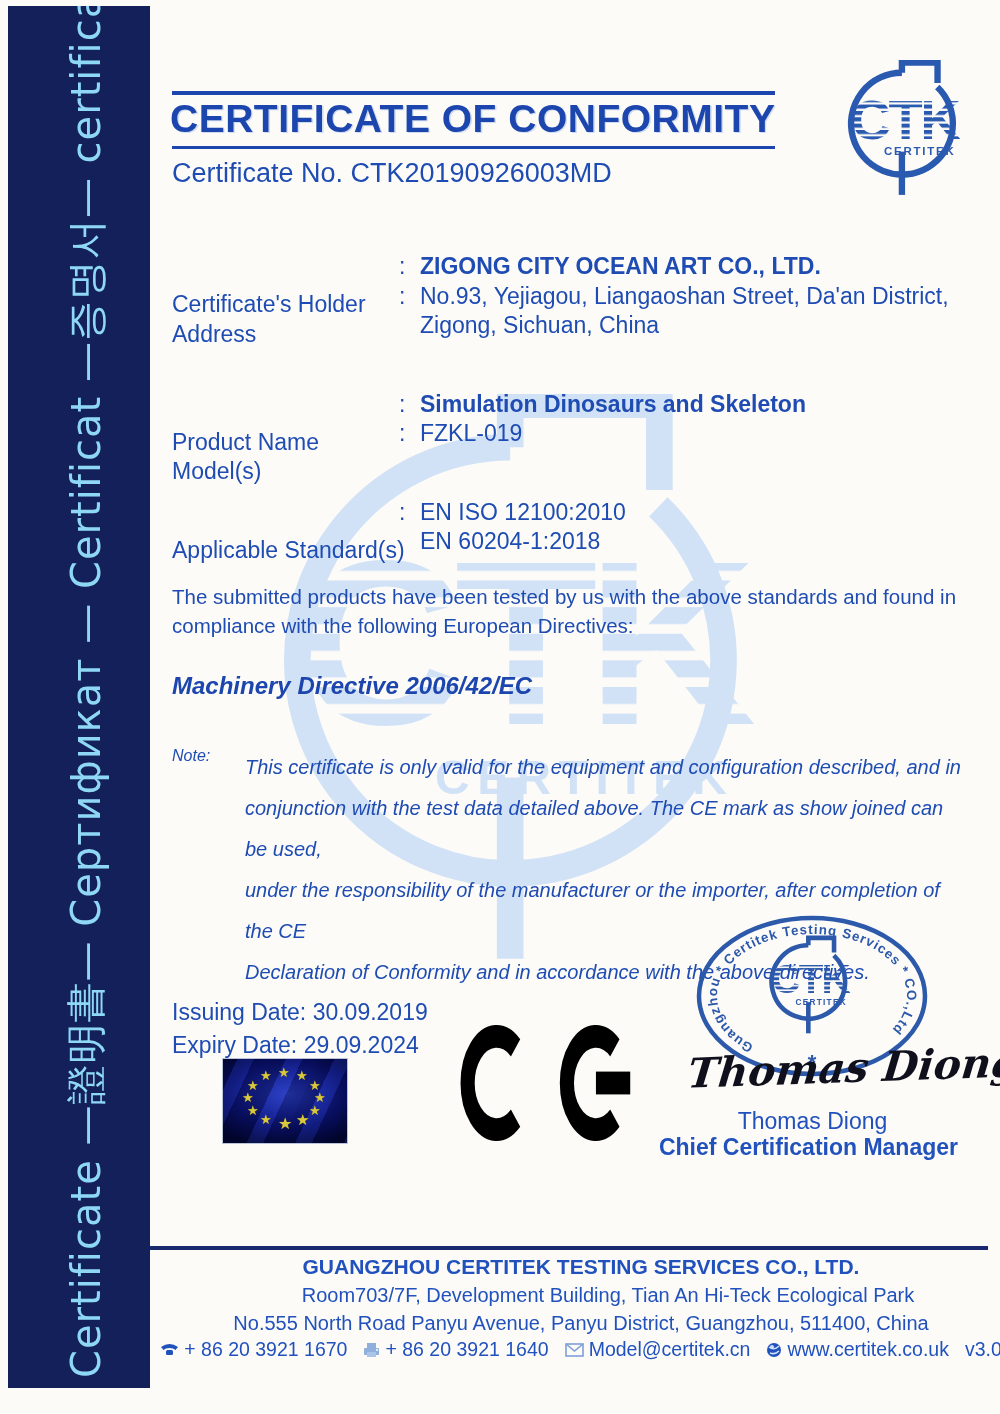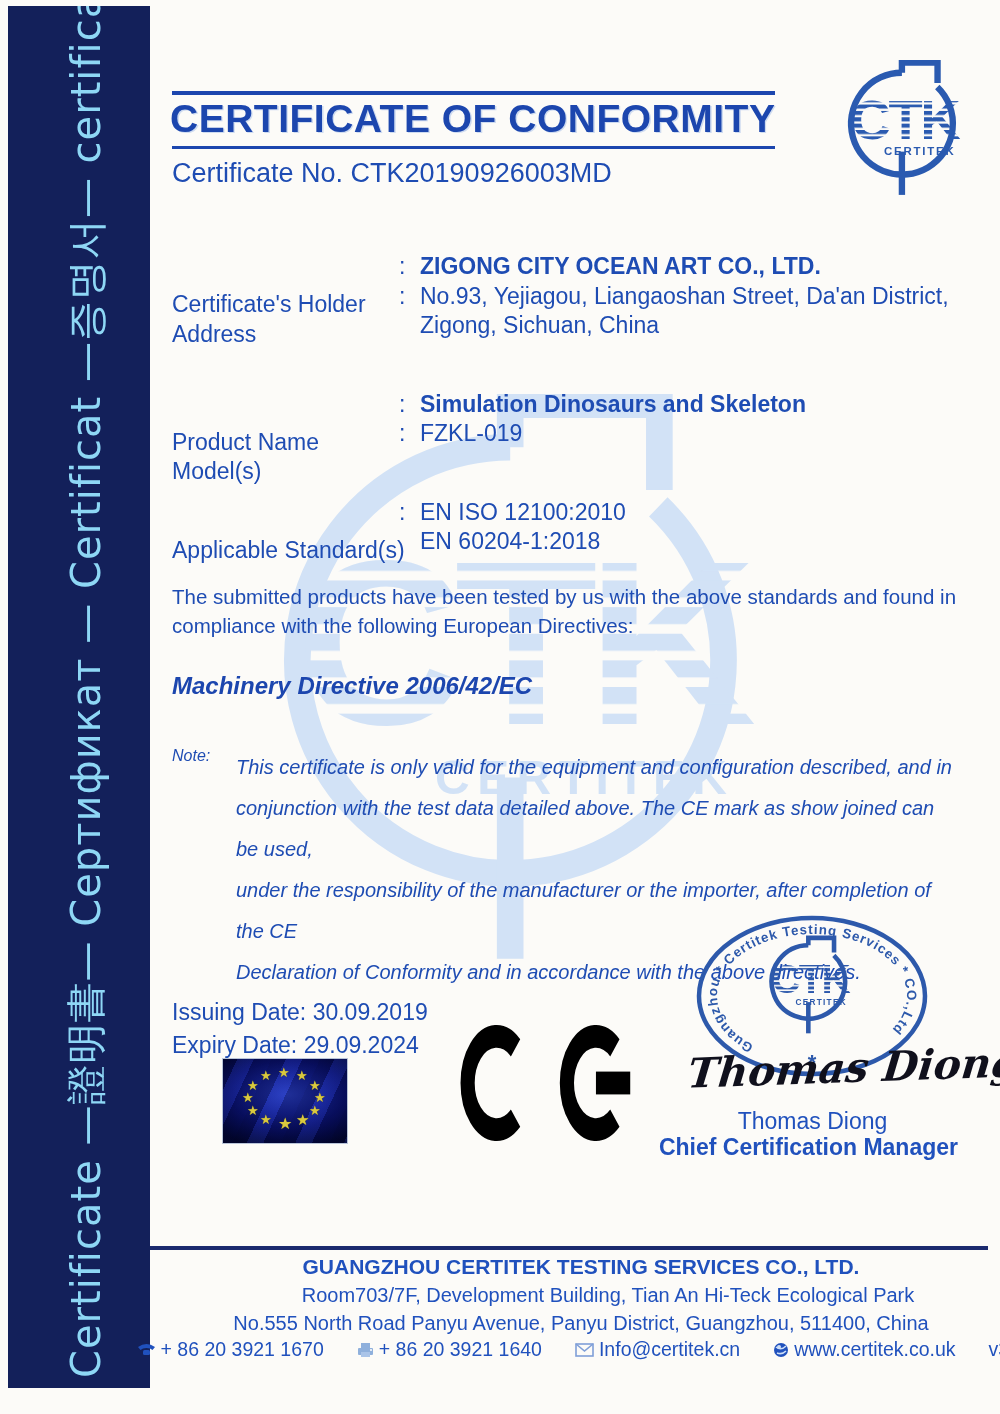--- a/index.html
+++ b/index.html
@@ -35,21 +35,21 @@
   
   .row{position:absolute; left:172px; width:810px; font-size:23px; color:#1e4cb3; line-height:29px;}
   .row .lab{position:absolute; left:0; top:0;margin-top:38px;}
   .row .colon{position:absolute; left:227px; top:0;}
   .row .val{position:absolute; left:248px; top:0; white-space:nowrap;}
   .bold{font-weight:bold;}
   .statement{position:absolute; left:172px; top:583px; font-size:20.5px; line-height:28.5px; color:#1e4cb3;}
   .directive{position:absolute; left:172px; top:672px; font-size:24px; font-weight:bold;
     font-style:italic; color:#1c46ae;}
   .note-label{position:absolute; left:172px; top:747px; font-size:16px; font-style:italic; color:#1e4cb3;}
-  .note-text{position:absolute; left:236px; top:747px; width:720px; font-size:20px;
+  .note-text{position:absolute; left:245px; top:747px; width:720px; font-size:20px;
     font-style:italic; color:#1e4cb3; line-height:41px;}
   .date-line{position:absolute; left:172px; font-size:23px; color:#1e4cb3;}
   
   .eu-flag{position:absolute; left:223px; top:1059px; width:124px; height:84px;
     background:
       repeating-linear-gradient(115deg, rgba(0,0,25,.30) 0 13px, rgba(60,80,210,.16) 13px 28px, rgba(0,0,30,.26) 28px 44px),
       radial-gradient(ellipse 75% 65% at 52% 42%, #2a3fc2 0%, #16249a 35%, #0a1270 62%, #040a48 85%, #02062f 100%);
     box-shadow:0 0 0 1px #b9c4d8;}
   .eu-star{position:absolute; font-size:13px; color:#d9c83f; line-height:13px;
     text-shadow:0 0 1px #6e6a14;}
@@ -64,21 +64,21 @@
     font-size:23px; color:#2051bd;}
   .signer-role{position:absolute; left:648px; top:1134px; width:310px; text-align:right;
     font-size:23px; font-weight:bold; color:#2051bd;}
   
   .footer-rule{position:absolute; left:150px; top:1246px; width:838px; height:4px; background:#1b2a6e;}
   .footer{position:absolute; left:162px; width:838px; text-align:center; color:#2051bd;}
   .f-company{top:1255px; font-size:21px; font-weight:bold;}
   .f-addr1{top:1284px; font-size:20px;padding-left:27px;}
   .f-addr2{top:1312px; font-size:20px;}
   .f-contact{top:1338px; font-size:19.5px; display:flex; justify-content:center;
-    align-items:center; gap:33px; white-space:nowrap;}
+    align-items:center; gap:16px; white-space:nowrap;}
   .f-item{display:inline-flex; align-items:center; gap:5px;}
   .icon-svg{display:inline-block; vertical-align:middle;}
 </style>
 </head>
 <body>
 
 <svg width="0" height="0" style="position:absolute" aria-hidden="true">
   <defs>
     <pattern id="stripes" width="6" height="5" patternUnits="userSpaceOnUse">
       <rect width="6" height="3.2" fill="#ffffff"></rect>
@@ -220,21 +220,21 @@
         <rect x="4" y="10" width="9" height="5" fill="#aac4e8"></rect>
         <circle cx="14" cy="8" r="1" fill="#fff"></circle>
       </svg>
       <span>+ 86 20 3921 1640</span>
     </span>
     <span class="f-item">
       <svg class="icon-svg" width="19" height="14" viewBox="0 0 19 14">
         <rect x="1" y="1" width="17" height="12" fill="none" stroke="#7f9fd8" stroke-width="1.6"></rect>
         <path d="M1 1 L9.5 8 L18 1" fill="none" stroke="#7f9fd8" stroke-width="1.6"></path>
       </svg>
-      <span>Info@certitek.cn</span>
+      <span>Model@certitek.cn</span>
     </span>
     <span class="f-item">
       <svg class="icon-svg" width="16" height="16" viewBox="0 0 16 16">
         <circle cx="8" cy="8" r="7" fill="#2051bd"></circle>
         <path d="M3 5 Q8 9 13 4 M4 11 Q9 13 13 9" stroke="#cfe0f8" stroke-width="1.6" fill="none"></path>
         <circle cx="6" cy="5" r="2" fill="#cfe0f8"></circle>
       </svg>
       <span>www.certitek.co.uk</span>
     </span>
     <span>v3.0</span>

